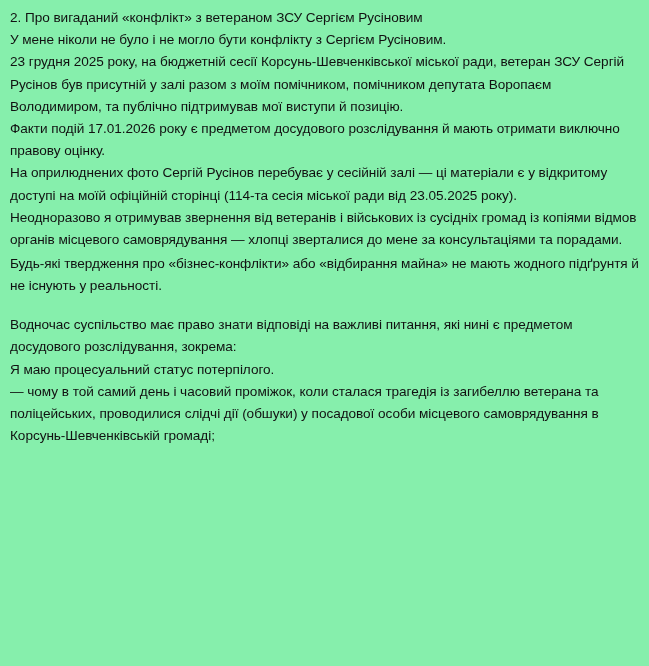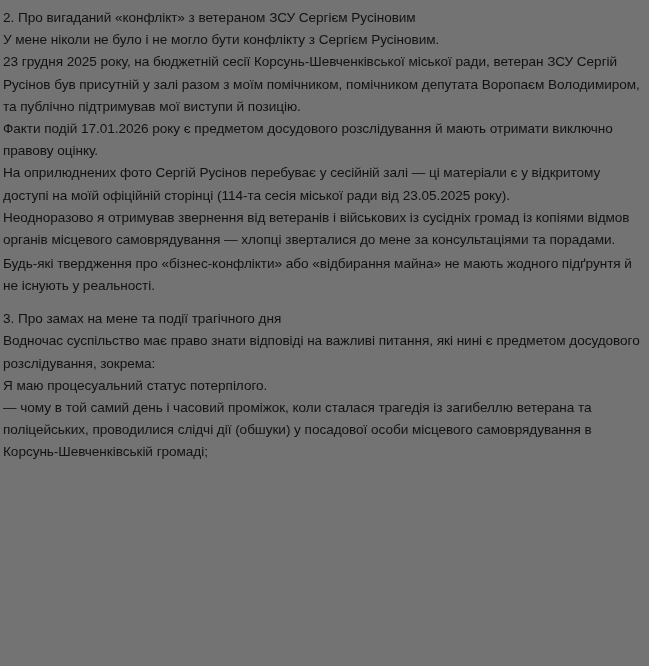--- a/index.html
+++ b/index.html
@@ -12,38 +12,38 @@
     width: 649px;
     height: 666px;
     overflow: hidden;
     font-family: "Liberation Sans", "DejaVu Sans", sans-serif;
     color: #111111;
   }
   #doc {
     box-sizing: border-box;
     width: 649px;
     height: 666px;
-    padding: 7px 8px 0 3px;
-    background: #737373;
+    padding: 7px 8px 0 10px;
+    background: #86efac;
   }
   .para {
     margin: 0;
     font-size: 13.6px;
     line-height: 22.2px;
     letter-spacing: -0.05px;
     text-align: left;
     word-spacing: 0px;
     color: #111111;
     white-space: normal;
   }
   
   .tight { margin-bottom: 0; }
   
   .gap-sm { margin-bottom: 1.5px; }
-  .gap-lg { margin-bottom: 11px; }
+  .gap-lg { margin-bottom: 17px; }
 </style>
 </head>
 <body>
 
 <div id="doc">
 
   <p class="para tight">2. Про вигаданий «конфлікт» з ветераном ЗСУ Сергієм Русіновим</p>
 
   <p class="para tight">У мене ніколи не було і не могло бути конфлікту з Сергієм Русіновим.</p>
 
@@ -53,21 +53,20 @@
 
   <p class="para tight">На оприлюднених фото Сергій Русінов перебуває у сесійній залі — ці матеріали є у відкритому доступі на моїй офіційній сторінці (114-та сесія міської ради від 23.05.2025 року).</p>
 
 
 
 
   <p class="para gap-sm">Неодноразово я отримував звернення від ветеранів і військових із сусідніх громад із копіями відмов органів місцевого самоврядування — хлопці зверталися до мене за консультаціями та порадами.</p>
 
   <p class="para gap-lg">Будь-які твердження про «бізнес-конфлікти» або «відбирання майна» не мають жодного підґрунтя й не існують у реальності.</p>
 
-  <p class="para tight">3. Про замах на мене та події трагічного дня</p>
 
 
 
   <p class="para tight">Водночас суспільство має право знати відповіді на важливі питання, які нині є предметом досудового розслідування, зокрема:</p>
 
   <p class="para tight">Я маю процесуальний статус потерпілого.</p>
 
   <p class="para tight">— чому в той самий день і часовий проміжок, коли сталася трагедія із загибеллю ветерана та поліцейських, проводилися слідчі дії (обшуки) у посадової особи місцевого самоврядування в Корсунь-Шевченківській громаді;</p>
 
 </div>

